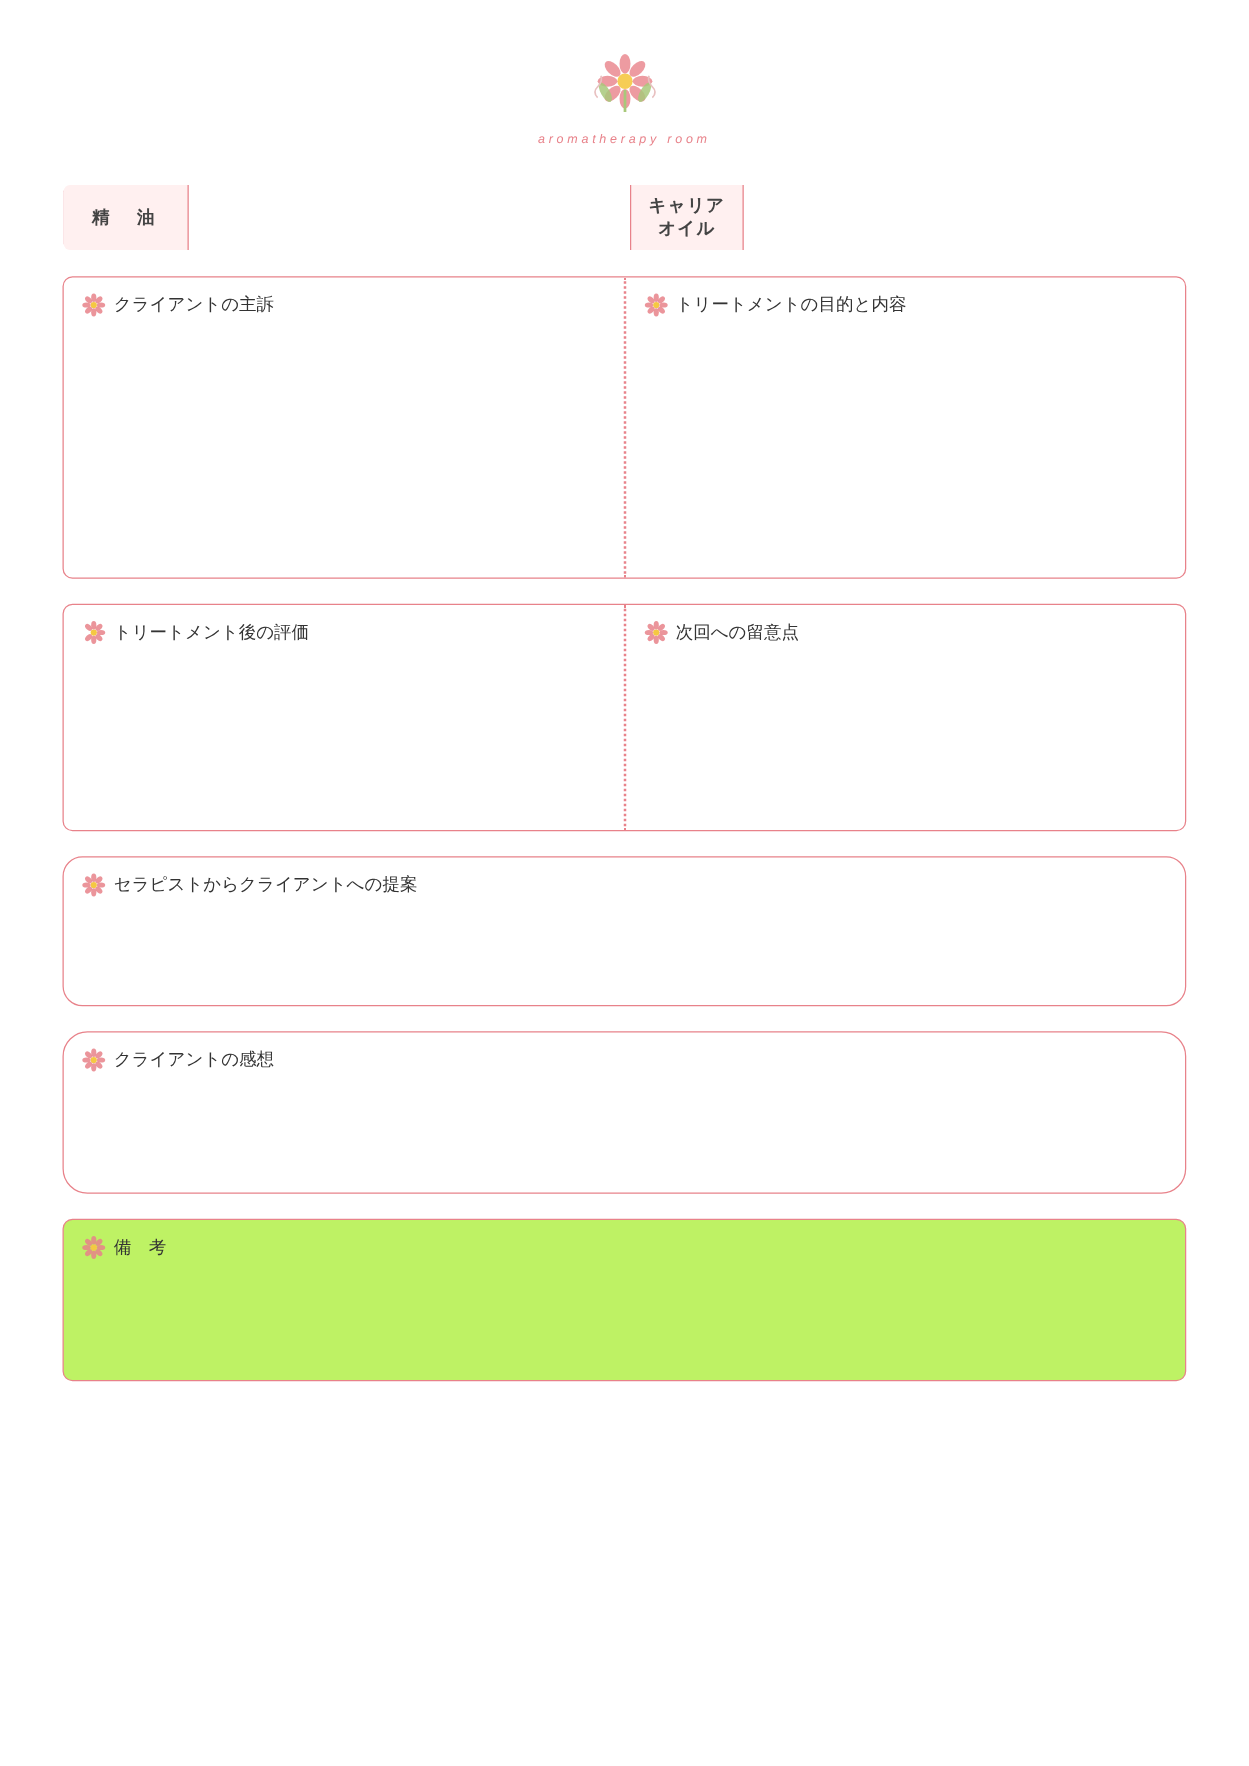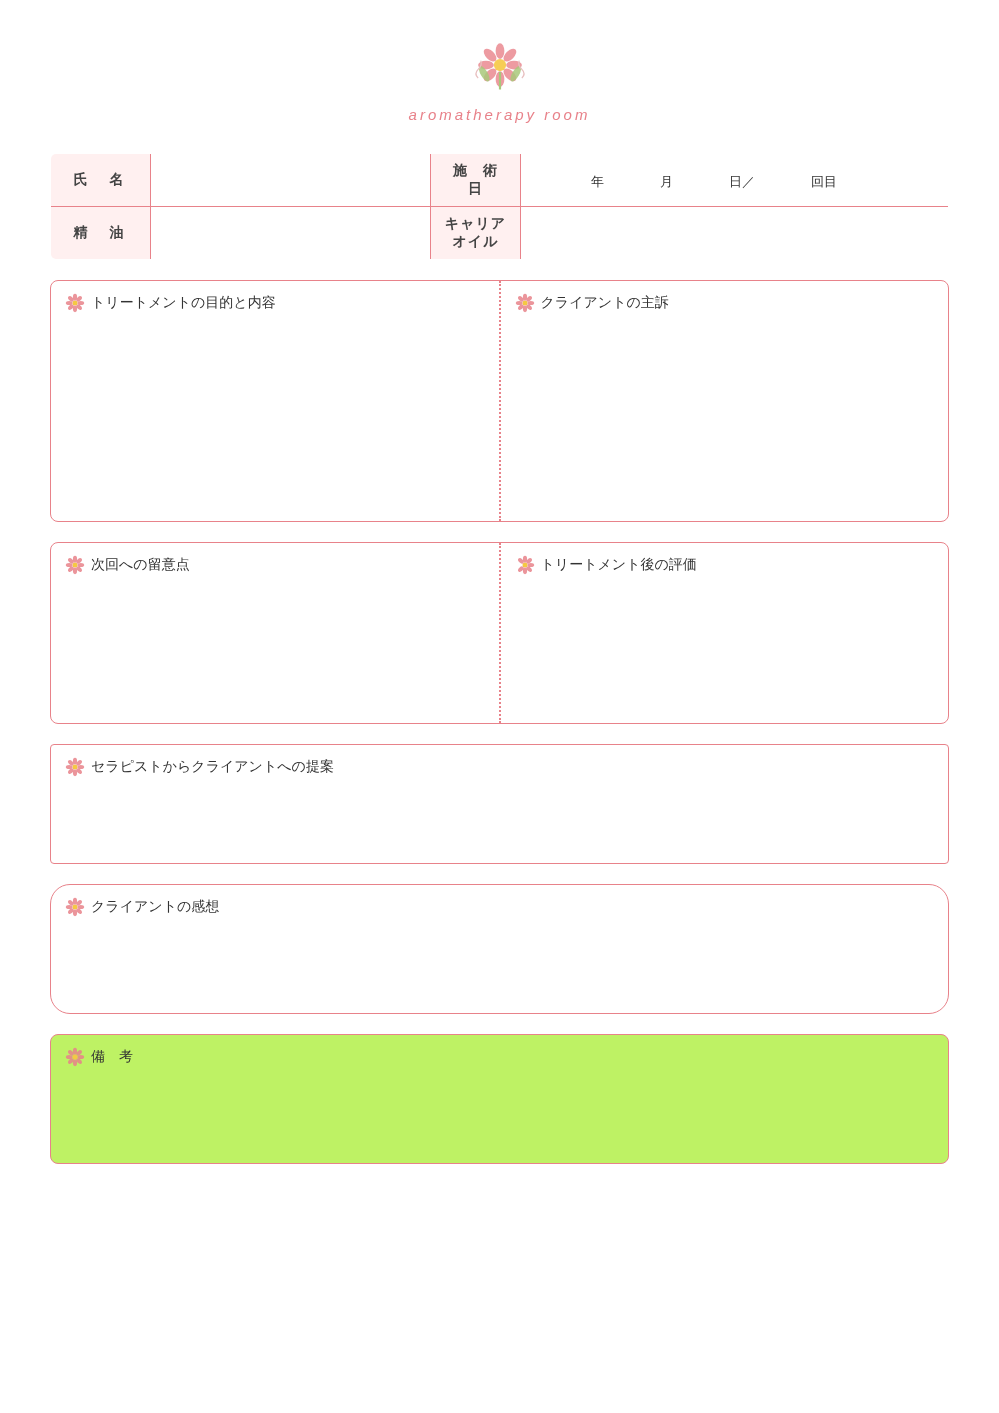--- a/index.html
+++ b/index.html
@@ -25,21 +25,21 @@
 
     .logo-icon {
       display: block;
       margin: 0 auto 6px;
       width: 70px;
       height: 70px;
     }
 
     .logo-text {
       color: #e8828a;
-      font-size: 15px;
+      font-size: 10px;
       letter-spacing: 3px;
       font-style: italic;
     }
 
     .info-table {
       width: 100%;
       border-collapse: collapse;
       border: 1.5px solid #e8828a;
       margin-bottom: 20px;
       border-radius: 6px;
@@ -87,21 +87,21 @@
       align-items: center;
       gap: 6px;
       font-size: 14px;
       color: #333;
       margin-bottom: 8px;
       padding-top: 2px;
     }
 
     .section-box-single {
       border: 1.5px solid #e8828a;
-      border-radius: 4px;
+      border-radius: 16px;
       margin-bottom: 20px;
       padding: 10px 14px 72px;
       background: #fff;
       min-height: 120px;
     }
 
     .section-box-tall {
       border: 1.5px solid #e8828a;
       border-radius: 20px;
       margin-bottom: 20px;
@@ -191,115 +191,98 @@
       <path d="M15,55 Q10,50 15,45 Q20,40 18,35" stroke="#e8c0c0" stroke-width="1.5" fill="none"></path>
       <path d="M65,55 Q70,50 65,45 Q60,40 62,35" stroke="#e8c0c0" stroke-width="1.5" fill="none"></path>
     </svg>
   </div>
   <div class="logo-text">aromatherapy  room</div>
 </div>
 
 <table class="info-table">
   <tbody>
     <tr>
-      <td class="label-cell">氏　名</td>
-      <td class="value-cell" style="width:280px;"></td>
-      <td class="label-cell-sm">施　術　日</td>
-      <td class="value-cell">
-        <span class="date-part">
-          <span style="min-width:50px;"></span>
-          <span>年</span>
-          <span style="min-width:40px;"></span>
-          <span>月</span>
-          <span style="min-width:40px;"></span>
-          <span>日／</span>
-          <span style="min-width:40px;"></span>
-          <span>回目</span>
-        </span>
-      </td>
-    </tr>
-    <tr>
       <td class="label-cell">精　油</td>
       <td class="value-cell"></td>
       <td class="label-cell-sm">キャリアオイル</td>
       <td class="value-cell"></td>
     </tr>
   </tbody>
 </table>
 
 <div class="two-col-box">
   <div class="two-col-inner">
+    <div class="col-half">
+      <div class="section-title">
+        <svg class="flower-svg" viewBox="0 0 24 24">
+          <circle cx="12" cy="12" r="3" fill="#f5c842"></circle>
+          <ellipse cx="12" cy="5" rx="2.5" ry="4" fill="#e8828a" opacity="0.85"></ellipse>
+          <ellipse cx="12" cy="5" rx="2.5" ry="4" fill="#e8828a" opacity="0.85" transform="rotate(45,12,12)"></ellipse>
+          <ellipse cx="12" cy="5" rx="2.5" ry="4" fill="#e8828a" opacity="0.85" transform="rotate(90,12,12)"></ellipse>
+          <ellipse cx="12" cy="5" rx="2.5" ry="4" fill="#e8828a" opacity="0.85" transform="rotate(135,12,12)"></ellipse>
+          <ellipse cx="12" cy="5" rx="2.5" ry="4" fill="#e8828a" opacity="0.85" transform="rotate(180,12,12)"></ellipse>
+          <ellipse cx="12" cy="5" rx="2.5" ry="4" fill="#e8828a" opacity="0.85" transform="rotate(225,12,12)"></ellipse>
+          <ellipse cx="12" cy="5" rx="2.5" ry="4" fill="#e8828a" opacity="0.85" transform="rotate(270,12,12)"></ellipse>
+          <ellipse cx="12" cy="5" rx="2.5" ry="4" fill="#e8828a" opacity="0.85" transform="rotate(315,12,12)"></ellipse>
+        </svg>
+        <span>クライアントの主訴</span>
+      </div>
+    </div>
     <div class="col-half">
       <div class="section-title">
         <svg class="flower-svg" viewBox="0 0 24 24">
           <circle cx="12" cy="12" r="3" fill="#f5c842"></circle>
           <ellipse cx="12" cy="5" rx="2.5" ry="4" fill="#e8828a" opacity="0.85"></ellipse>
           <ellipse cx="12" cy="5" rx="2.5" ry="4" fill="#e8828a" opacity="0.85" transform="rotate(45,12,12)"></ellipse>
           <ellipse cx="12" cy="5" rx="2.5" ry="4" fill="#e8828a" opacity="0.85" transform="rotate(90,12,12)"></ellipse>
           <ellipse cx="12" cy="5" rx="2.5" ry="4" fill="#e8828a" opacity="0.85" transform="rotate(135,12,12)"></ellipse>
           <ellipse cx="12" cy="5" rx="2.5" ry="4" fill="#e8828a" opacity="0.85" transform="rotate(180,12,12)"></ellipse>
           <ellipse cx="12" cy="5" rx="2.5" ry="4" fill="#e8828a" opacity="0.85" transform="rotate(225,12,12)"></ellipse>
           <ellipse cx="12" cy="5" rx="2.5" ry="4" fill="#e8828a" opacity="0.85" transform="rotate(270,12,12)"></ellipse>
           <ellipse cx="12" cy="5" rx="2.5" ry="4" fill="#e8828a" opacity="0.85" transform="rotate(315,12,12)"></ellipse>
         </svg>
         <span>トリートメントの目的と内容</span>
       </div>
     </div>
+  </div>
+</div>
+
+<div class="two-col-box">
+  <div class="two-col-inner-sm">
     <div class="col-half">
       <div class="section-title">
         <svg class="flower-svg" viewBox="0 0 24 24">
           <circle cx="12" cy="12" r="3" fill="#f5c842"></circle>
           <ellipse cx="12" cy="5" rx="2.5" ry="4" fill="#e8828a" opacity="0.85"></ellipse>
           <ellipse cx="12" cy="5" rx="2.5" ry="4" fill="#e8828a" opacity="0.85" transform="rotate(45,12,12)"></ellipse>
           <ellipse cx="12" cy="5" rx="2.5" ry="4" fill="#e8828a" opacity="0.85" transform="rotate(90,12,12)"></ellipse>
           <ellipse cx="12" cy="5" rx="2.5" ry="4" fill="#e8828a" opacity="0.85" transform="rotate(135,12,12)"></ellipse>
           <ellipse cx="12" cy="5" rx="2.5" ry="4" fill="#e8828a" opacity="0.85" transform="rotate(180,12,12)"></ellipse>
           <ellipse cx="12" cy="5" rx="2.5" ry="4" fill="#e8828a" opacity="0.85" transform="rotate(225,12,12)"></ellipse>
-          <ellipse cx="12" cy="5" rx="2.5" ry="4" fill="#e8828a" opacity="0.85" transform="rotate(270,12,12)"></ellipse>
           <ellipse cx="12" cy="5" rx="2.5" ry="4" fill="#e8828a" opacity="0.85" transform="rotate(315,12,12)"></ellipse>
         </svg>
-        <span>クライアントの主訴</span>
+        <span>トリートメント後の評価</span>
       </div>
     </div>
-  </div>
-</div>
-
-<div class="two-col-box">
-  <div class="two-col-inner-sm">
     <div class="col-half">
       <div class="section-title">
         <svg class="flower-svg" viewBox="0 0 24 24">
           <circle cx="12" cy="12" r="3" fill="#f5c842"></circle>
           <ellipse cx="12" cy="5" rx="2.5" ry="4" fill="#e8828a" opacity="0.85"></ellipse>
           <ellipse cx="12" cy="5" rx="2.5" ry="4" fill="#e8828a" opacity="0.85" transform="rotate(45,12,12)"></ellipse>
           <ellipse cx="12" cy="5" rx="2.5" ry="4" fill="#e8828a" opacity="0.85" transform="rotate(90,12,12)"></ellipse>
           <ellipse cx="12" cy="5" rx="2.5" ry="4" fill="#e8828a" opacity="0.85" transform="rotate(135,12,12)"></ellipse>
           <ellipse cx="12" cy="5" rx="2.5" ry="4" fill="#e8828a" opacity="0.85" transform="rotate(180,12,12)"></ellipse>
           <ellipse cx="12" cy="5" rx="2.5" ry="4" fill="#e8828a" opacity="0.85" transform="rotate(225,12,12)"></ellipse>
           <ellipse cx="12" cy="5" rx="2.5" ry="4" fill="#e8828a" opacity="0.85" transform="rotate(270,12,12)"></ellipse>
           <ellipse cx="12" cy="5" rx="2.5" ry="4" fill="#e8828a" opacity="0.85" transform="rotate(315,12,12)"></ellipse>
         </svg>
         <span>次回への留意点</span>
       </div>
     </div>
-    <div class="col-half">
-      <div class="section-title">
-        <svg class="flower-svg" viewBox="0 0 24 24">
-          <circle cx="12" cy="12" r="3" fill="#f5c842"></circle>
-          <ellipse cx="12" cy="5" rx="2.5" ry="4" fill="#e8828a" opacity="0.85"></ellipse>
-          <ellipse cx="12" cy="5" rx="2.5" ry="4" fill="#e8828a" opacity="0.85" transform="rotate(45,12,12)"></ellipse>
-          <ellipse cx="12" cy="5" rx="2.5" ry="4" fill="#e8828a" opacity="0.85" transform="rotate(90,12,12)"></ellipse>
-          <ellipse cx="12" cy="5" rx="2.5" ry="4" fill="#e8828a" opacity="0.85" transform="rotate(135,12,12)"></ellipse>
-          <ellipse cx="12" cy="5" rx="2.5" ry="4" fill="#e8828a" opacity="0.85" transform="rotate(180,12,12)"></ellipse>
-          <ellipse cx="12" cy="5" rx="2.5" ry="4" fill="#e8828a" opacity="0.85" transform="rotate(225,12,12)"></ellipse>
-          <ellipse cx="12" cy="5" rx="2.5" ry="4" fill="#e8828a" opacity="0.85" transform="rotate(315,12,12)"></ellipse>
-        </svg>
-        <span>トリートメント後の評価</span>
-      </div>
-    </div>
   </div>
 </div>
 
 <div class="section-box-single">
   <div class="section-title">
     <svg class="flower-svg" viewBox="0 0 24 24">
       <circle cx="12" cy="12" r="3" fill="#f5c842"></circle>
       <ellipse cx="12" cy="5" rx="2.5" ry="4" fill="#e8828a" opacity="0.85"></ellipse>
       <ellipse cx="12" cy="5" rx="2.5" ry="4" fill="#e8828a" opacity="0.85" transform="rotate(45,12,12)"></ellipse>
       <ellipse cx="12" cy="5" rx="2.5" ry="4" fill="#e8828a" opacity="0.85" transform="rotate(90,12,12)"></ellipse>

